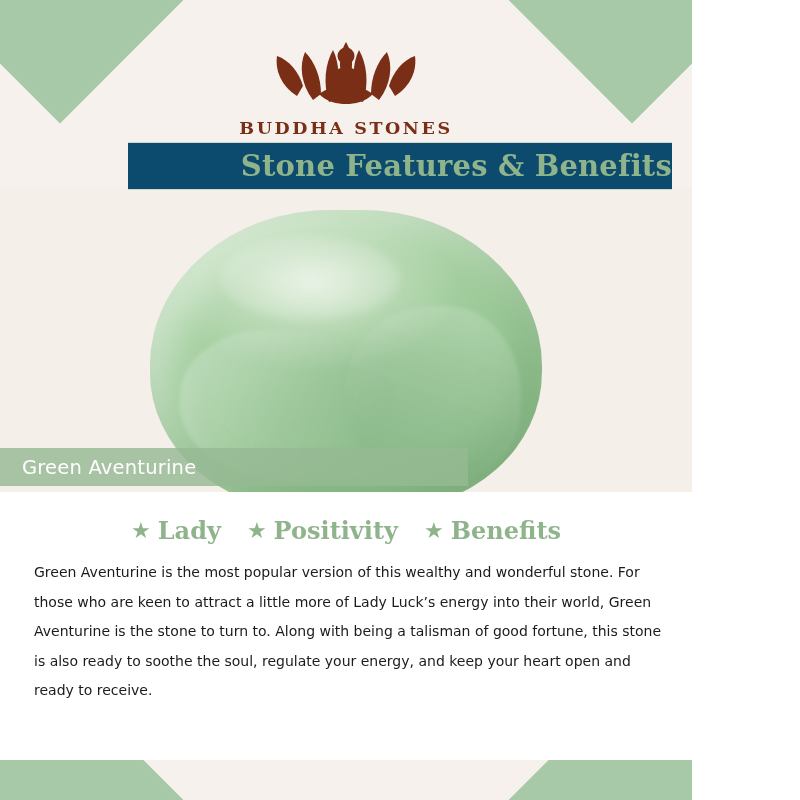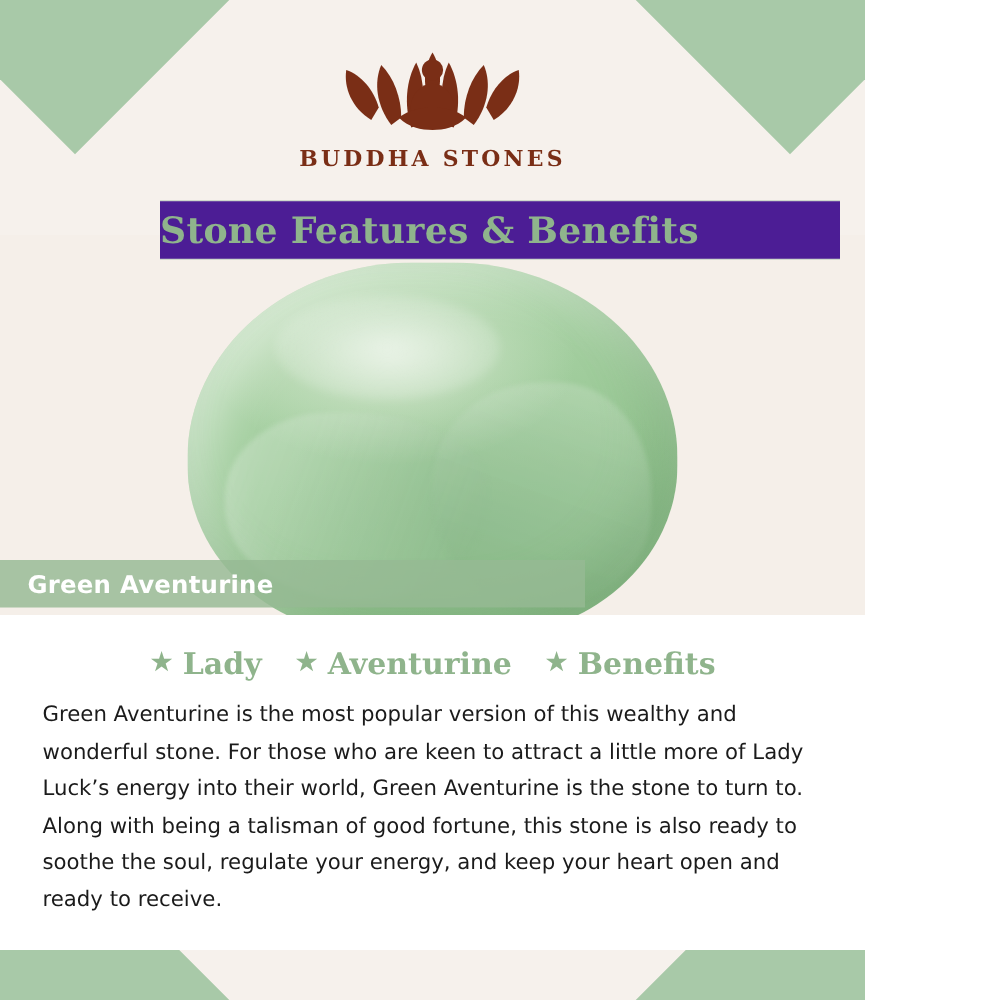--- a/index.html
+++ b/index.html
@@ -86,28 +86,27 @@
     font-family: "DejaVu Serif", "Liberation Serif", serif;
   }
 
   
   .banner {
     position: absolute;
     left: 128px;
     width: 544px;
     top: 142px;
     height: 46px;
-    background: #4c1d95;
+    background: #0c4a6e;
     border-top: 1px solid #cfd9cc;
     border-bottom: 1px solid #cfd9cc;
     display: flex;
     align-items: center;
-    justify-content: flex-start;
+    justify-content: flex-end;
     z-index: 6;
-    margin-top: 18px;
   }
   .banner-title {
     font-family: "DejaVu Serif", "Liberation Serif", serif;
     font-weight: bold;
     font-size: 29px;
     color: #8fb48c;
     letter-spacing: 0.2px;
   }
 
   
@@ -187,21 +186,20 @@
     background: rgba(150,185,148,0.82);
     display: flex;
     align-items: center;
     z-index: 7;
   }
   .name-bar-label {
     color: #ffffff;
     font-size: 19.5px;
     padding-left: 22px;
     letter-spacing: 0.2px;
-    font-weight: bold;
   }
 
   
   .benefits {
     position: absolute;
     left: 0; right: 0;
     top: 516px;
     display: flex;
     justify-content: center;
     align-items: center;
@@ -223,21 +221,21 @@
     font-weight: bold;
     font-family: "DejaVu Serif", "Liberation Serif", serif;
   }
 
   
   .body-text {
     position: absolute;
     left: 34px;
     right: 28px;
     top: 558px;
-    font-size: 17px;
+    font-size: 14px;
     line-height: 29.5px;
     color: #1b1b1b;
     text-align: left;
   }
 </style>
 </head>
 <body>
 
 <div class="page">
 
@@ -291,21 +289,21 @@
 
   <div class="white-card"></div>
 
   <div class="benefits">
     <div class="benefit">
       <span class="benefit-star">★</span>
       <span class="benefit-label">Lady</span>
     </div>
     <div class="benefit">
       <span class="benefit-star">★</span>
-      <span class="benefit-label">Aventurine</span>
+      <span class="benefit-label">Positivity</span>
     </div>
     <div class="benefit">
       <span class="benefit-star">★</span>
       <span class="benefit-label">Benefits</span>
     </div>
   </div>
 
   <div class="body-text">Green Aventurine is the most popular version of this wealthy and wonderful stone. For those who are keen to attract a little more of Lady Luck’s energy into their world, Green Aventurine is the stone to turn to. Along with being a talisman of good fortune, this stone is also ready to soothe the soul, regulate your energy, and keep your heart open and ready to receive.</div>
 
 </div>

